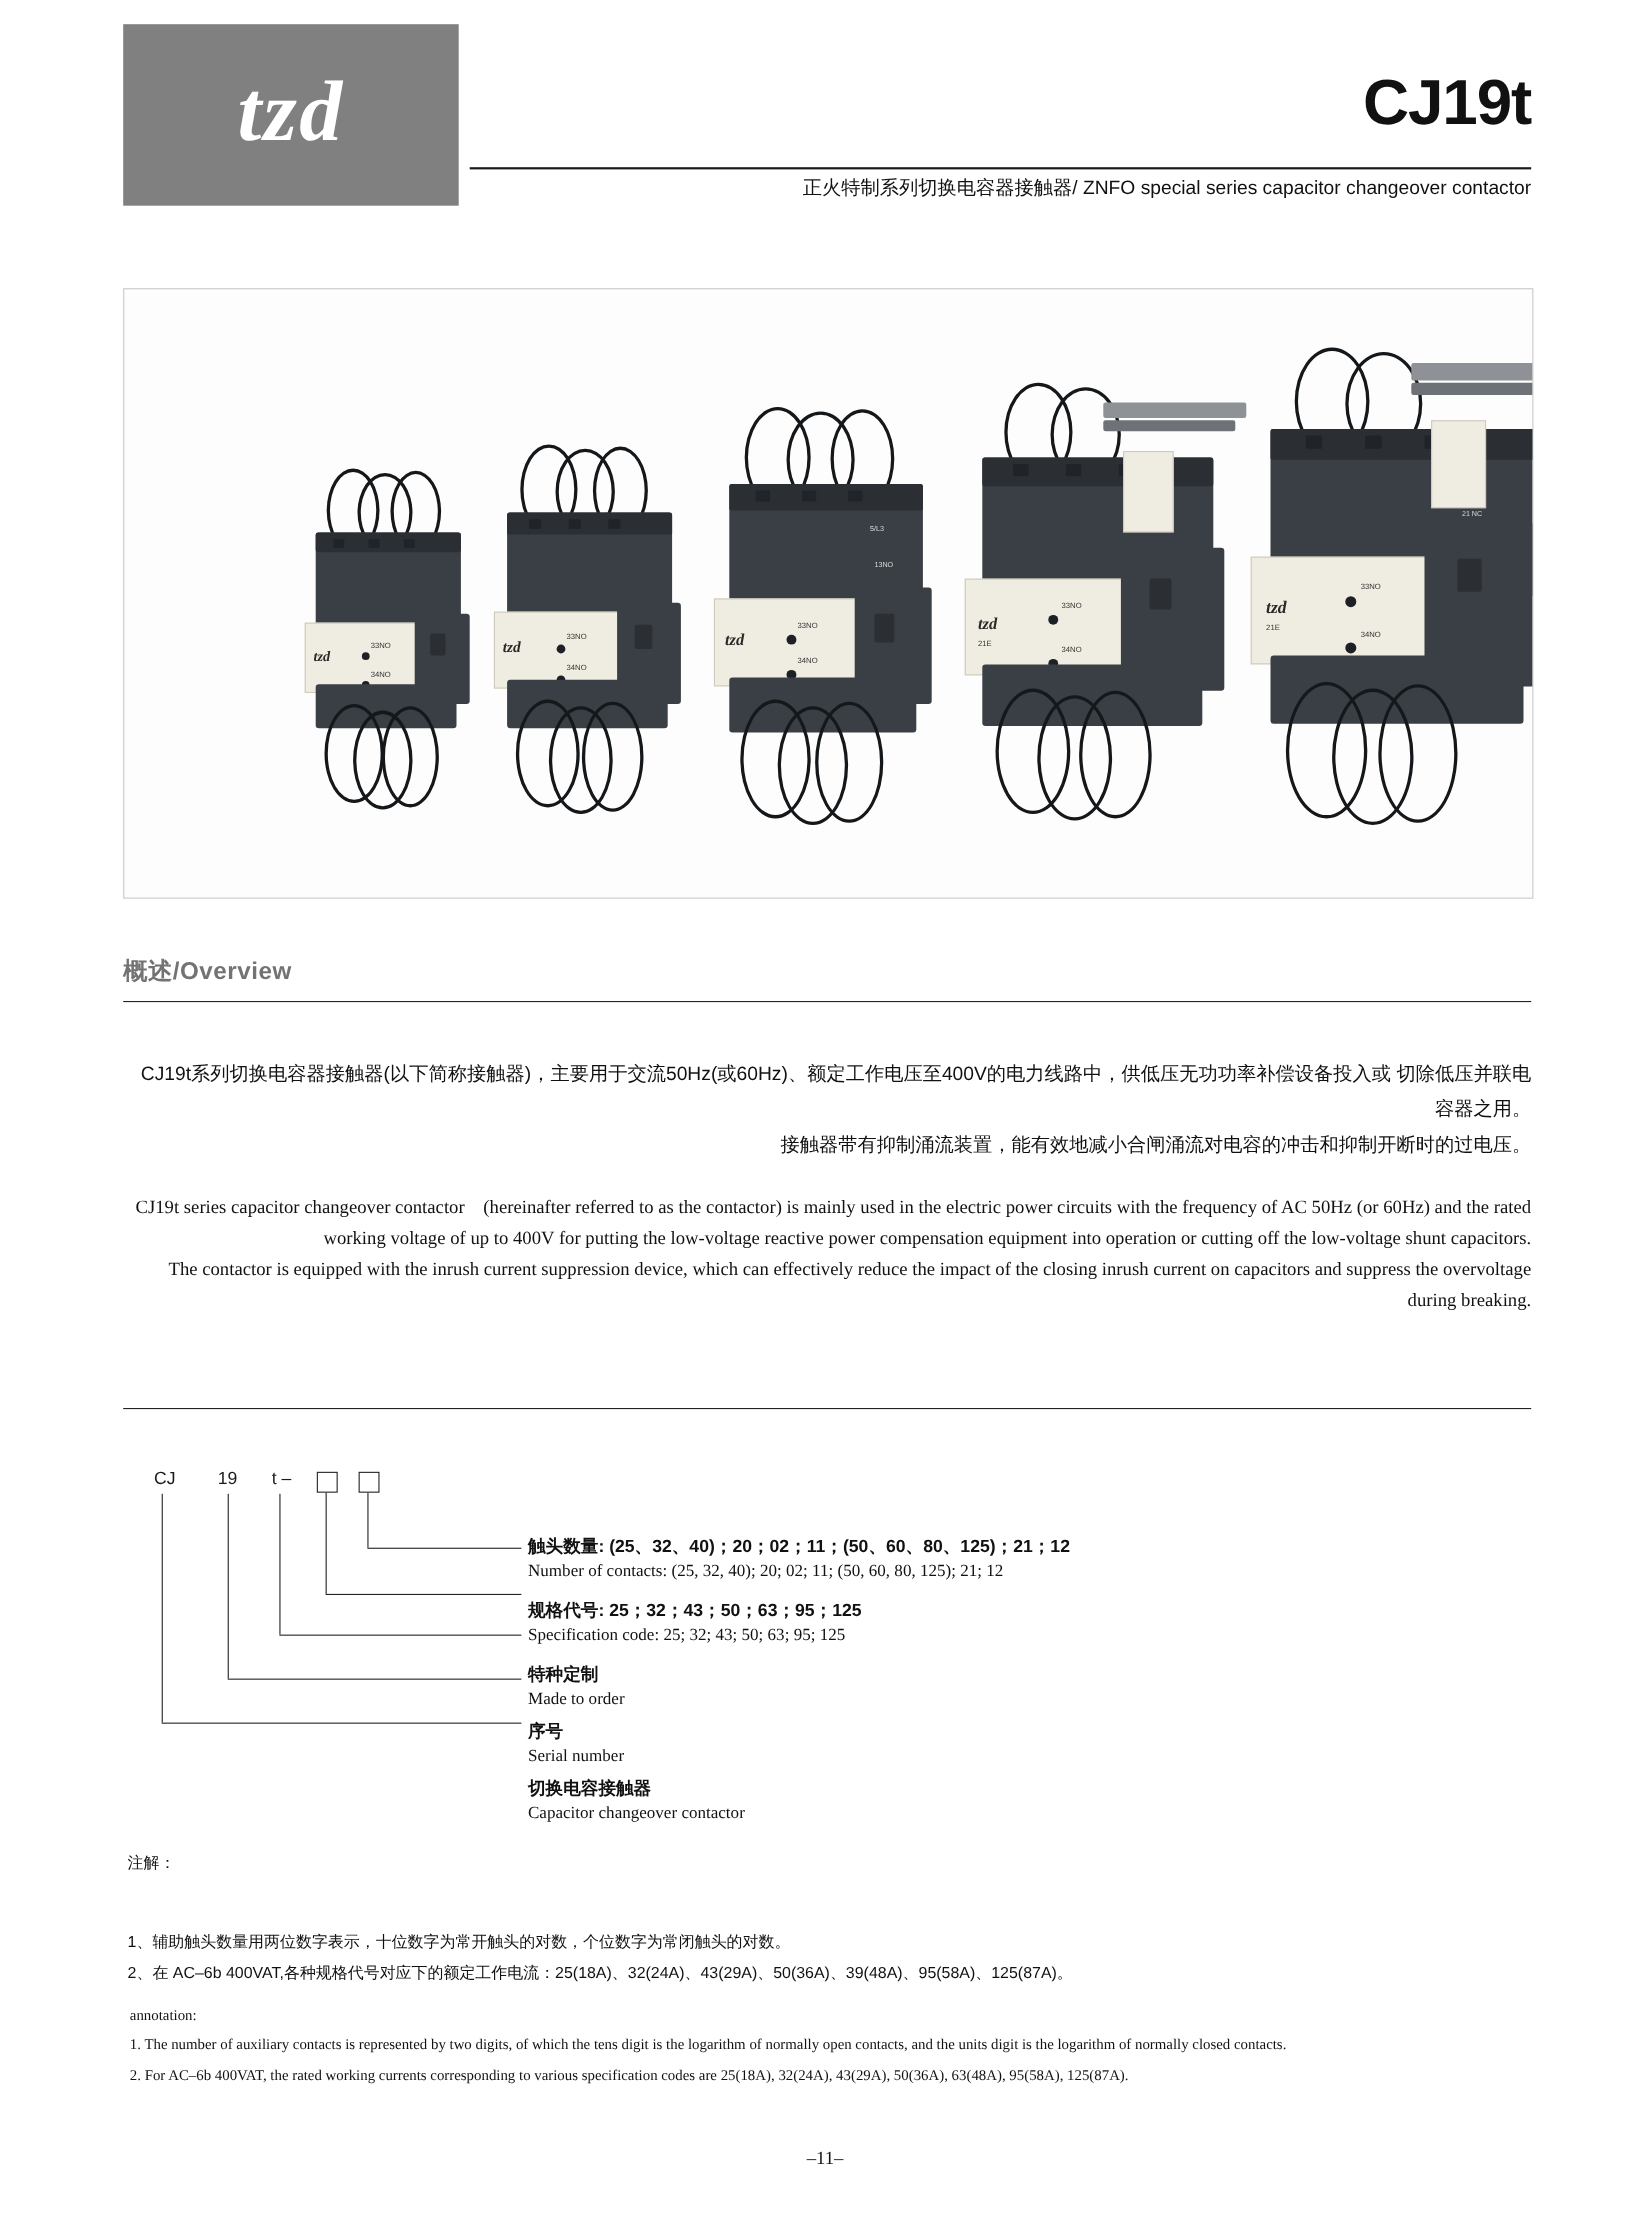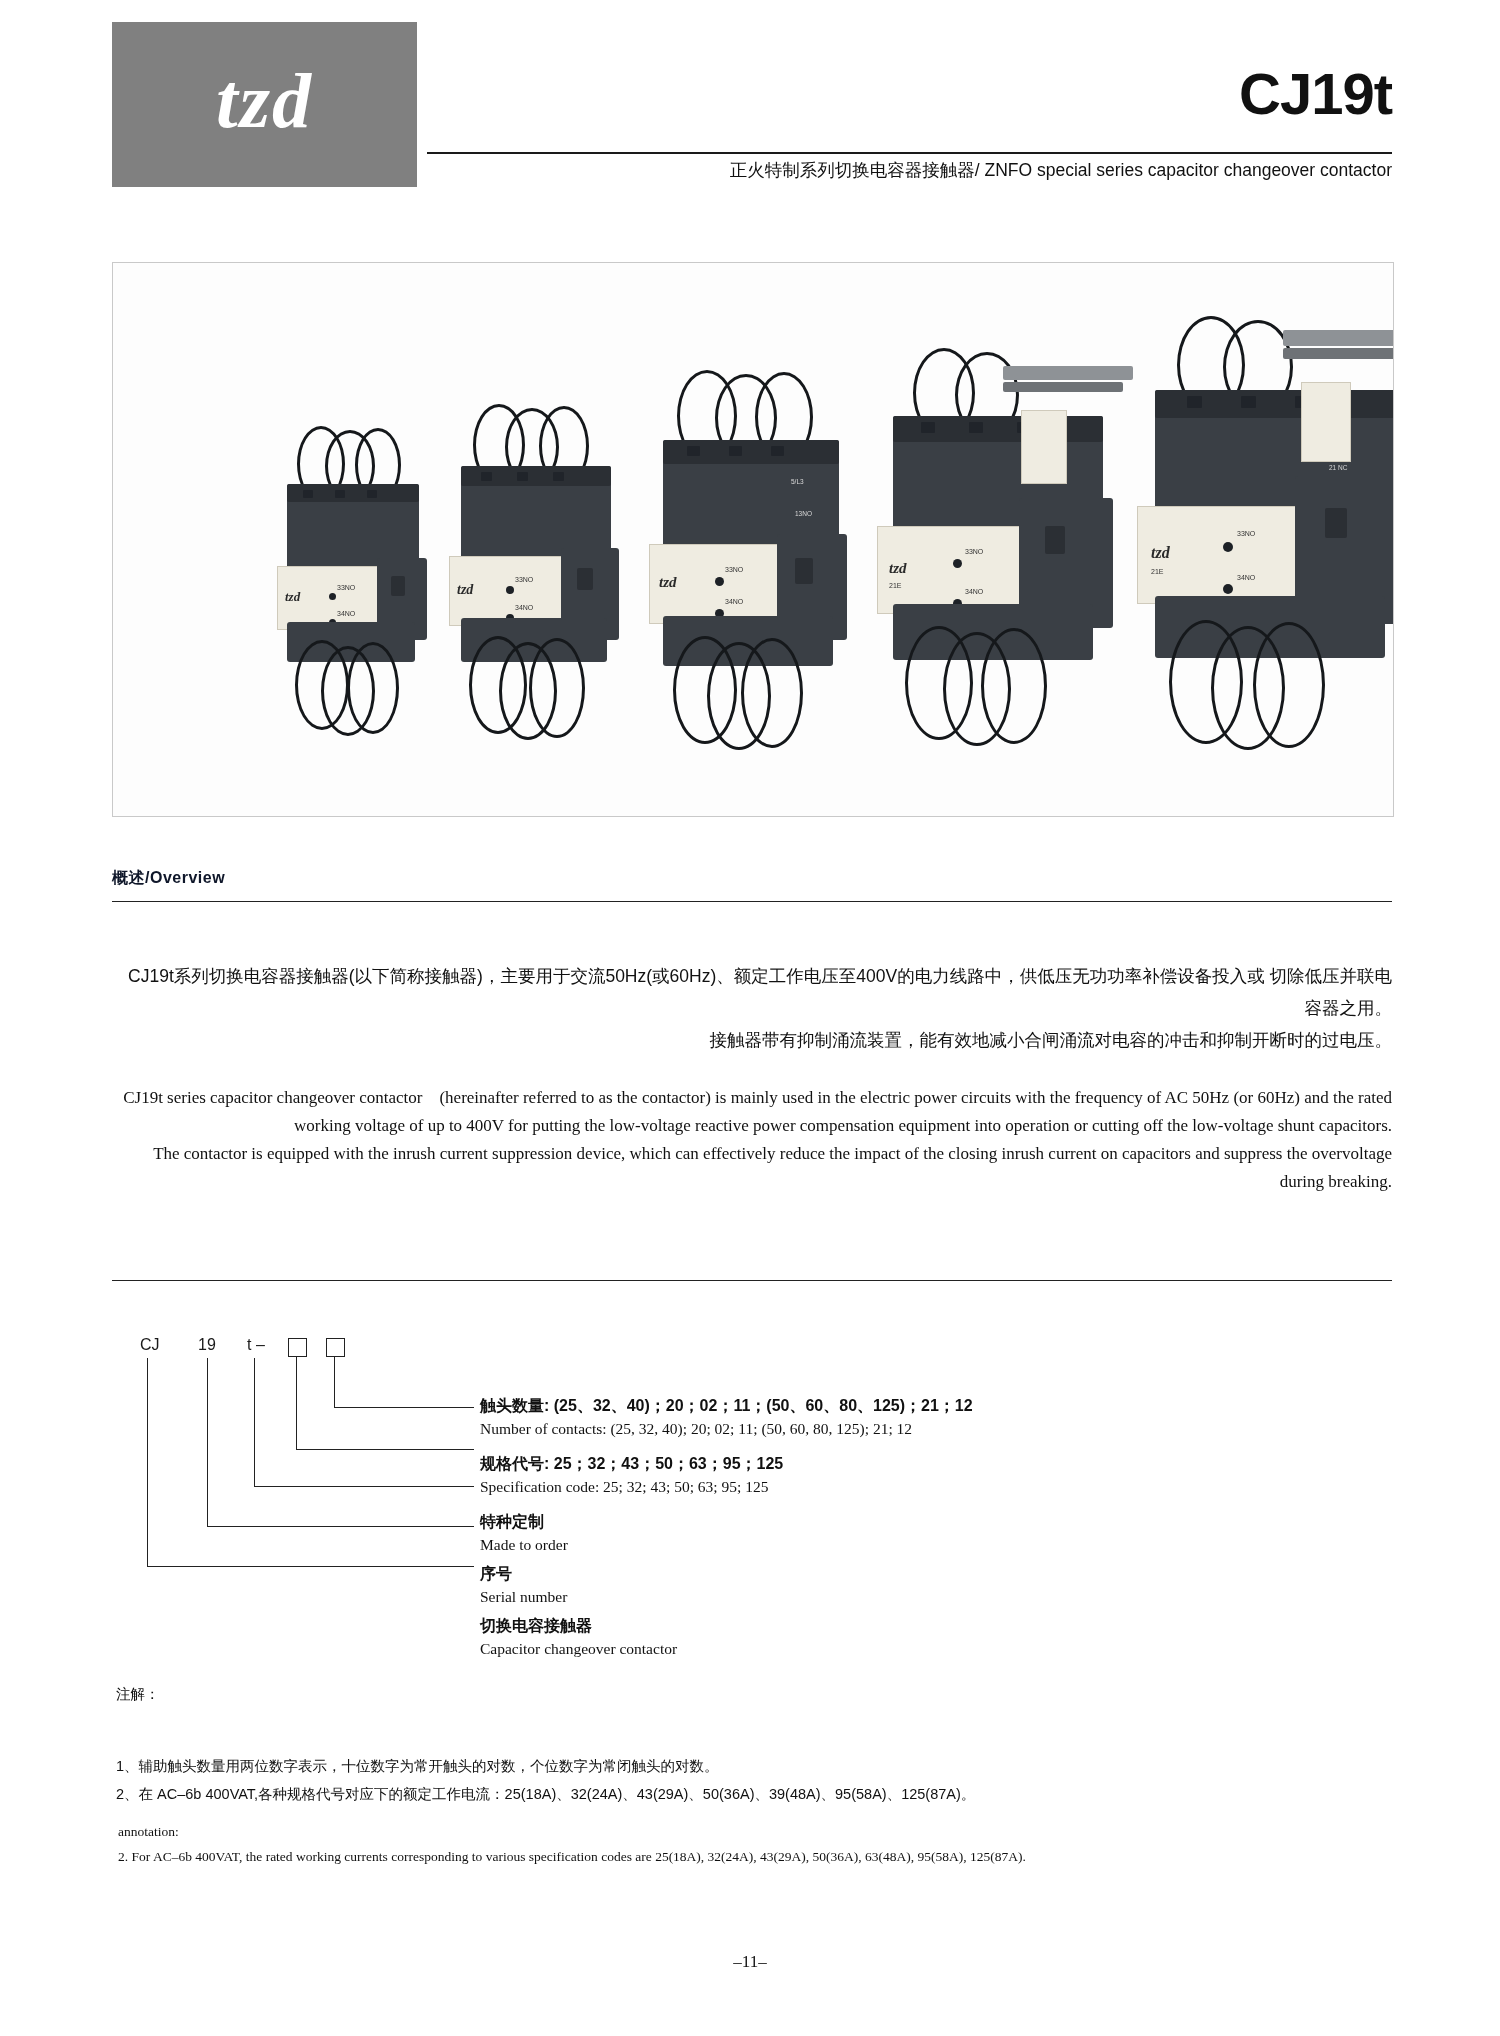--- a/index.html
+++ b/index.html
@@ -157,23 +157,23 @@
     border-radius: 2px;
   }
 
   
   .section {
     position: absolute;
     left: 112px;
     width: 1280px;
   }
   .sec-title {
-    font-size: 16px;
-    font-weight: bold;
-    color: #0f172a;
+    font-size: 22px;
+    font-weight: bold;
+    color: #737373;
     letter-spacing: 0.5px;
   }
   .sec-title .en {
     font-weight: bold;
   }
   .sec-rule {
     margin-top: 12px;
     border-top: 1.5px solid #222;
   }
 
@@ -472,20 +472,21 @@
 
     <div class="def-cn" style="left:368px; top:286px;">切换电容接触器</div>
     <div class="def-en" style="left:368px; top:310px;">Capacitor changeover contactor</div>
   </div>
 
   <div class="section" style="top:1680px;">
     <div class="notes-cn" style="margin-left:4px;">注解：</div>
     <div class="notes-cn" style="margin-left:4px;margin-top:44px;">1、辅助触头数量用两位数字表示，十位数字为常开触头的对数，个位数字为常闭触头的对数。</div>
     <div class="notes-cn" style="margin-left:4px;">2、在 AC–6b 400VAT,各种规格代号对应下的额定工作电流：25(18A)、32(24A)、43(29A)、50(36A)、39(48A)、95(58A)、125(87A)。</div>
     <div class="notes-en-title" style="margin-left:6px; margin-top:16px;">annotation:</div>
+    <div class="notes-en" style="margin-left:6px; margin-top:8px;">1. The number of auxiliary contacts is represented by two digits, of which the tens digit is the logarithm of normally open contacts, and the units digit is the logarithm of normally closed contacts.</div>
     <div class="notes-en" style="margin-left:6px; margin-top:6px;">2. For AC–6b 400VAT, the rated working currents corresponding to various specification codes are 25(18A), 32(24A), 43(29A), 50(36A), 63(48A), 95(58A), 125(87A).</div>
   </div>
 
   <div class="footer">
     <span>–11–</span>
   </div>
 
 </div>
 
 </body></html>

